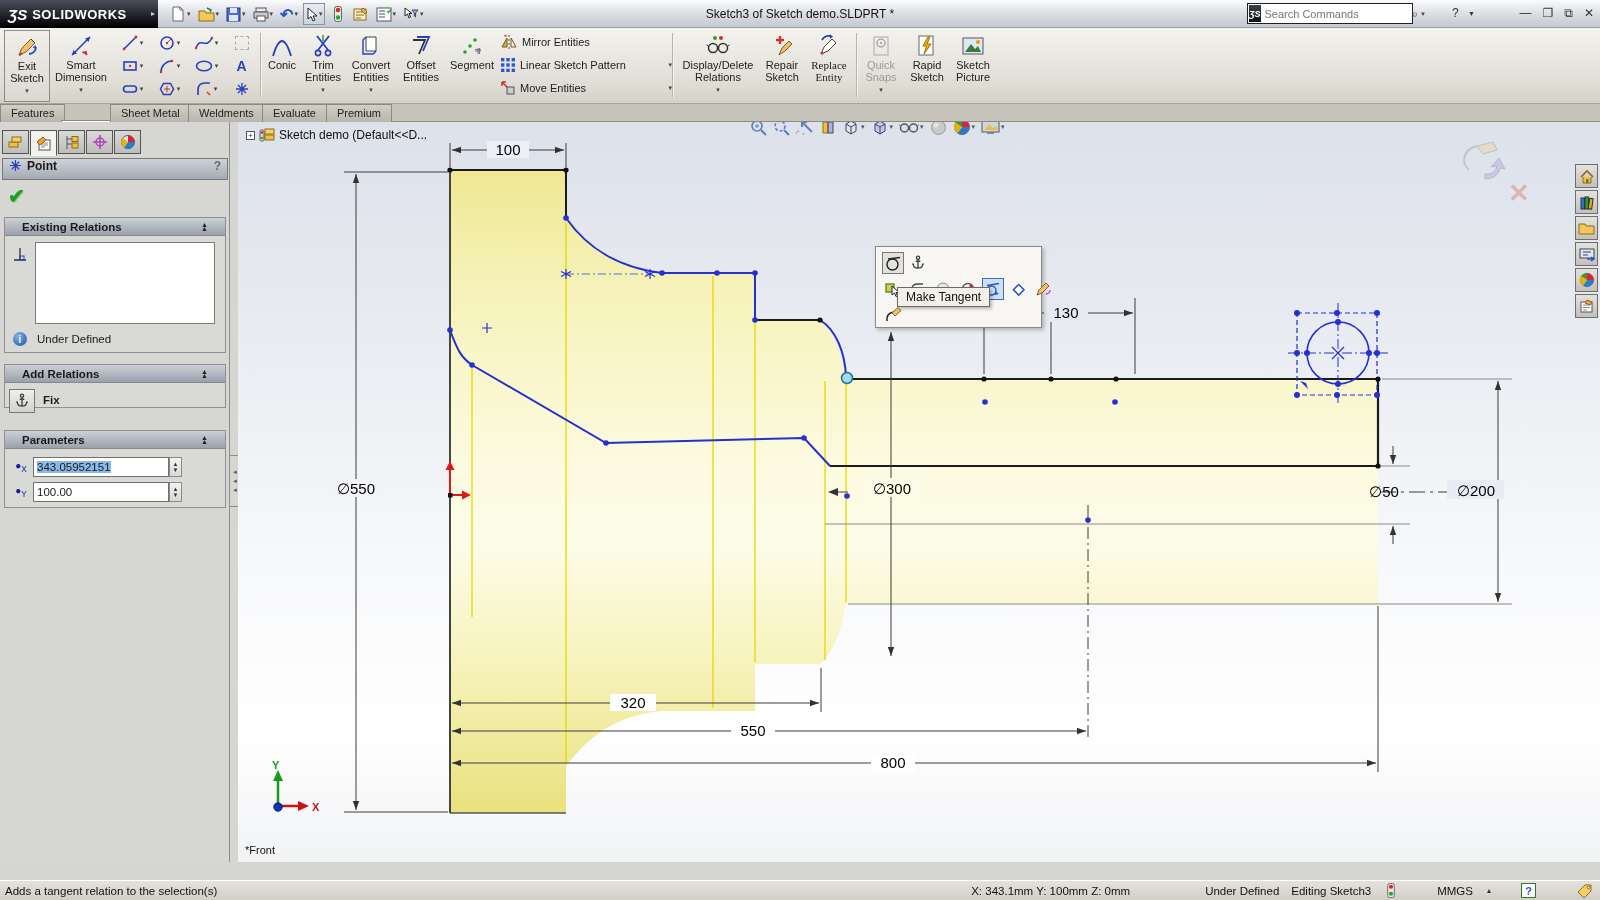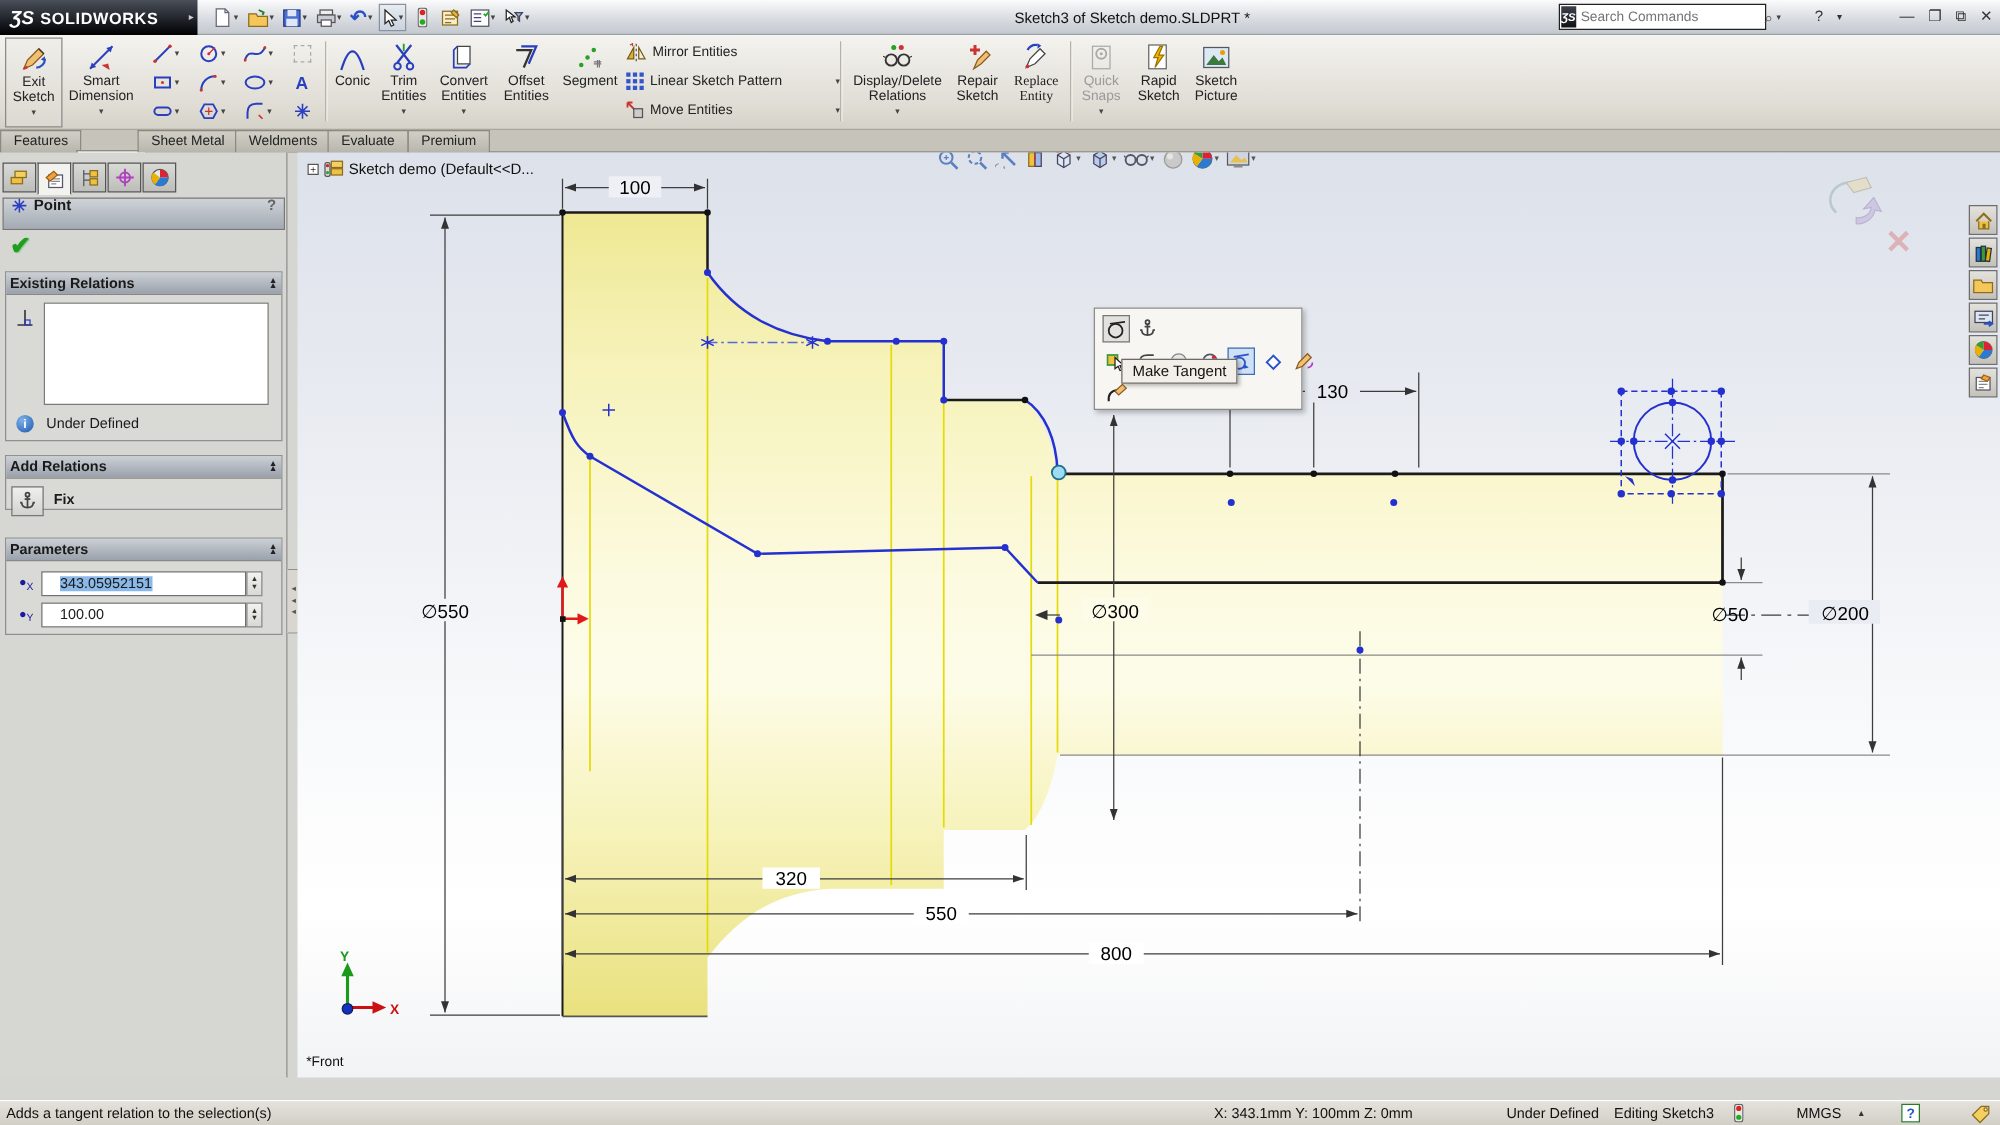--- a/index.html
+++ b/index.html
@@ -12,21 +12,21 @@
     background:linear-gradient(#fbfbfc,#d9dce1 55%,#c4c9d0);border-bottom:1px solid #98a0a9;}
   .logoblock{position:absolute;left:0;top:0;width:158px;height:28px;
     background:linear-gradient(#4a4f59,#15171d 70%,#000);color:#fff;display:flex;align-items:center;padding-left:8px;}
   .dsmark{font-style:italic;font-weight:bold;font-size:15px;color:#fff;margin-right:5px;}
   .swname{font-weight:bold;font-size:13px;letter-spacing:.5px;color:#fff;}
   .logoarrow{position:absolute;right:3px;top:9px;color:#ccc;font-size:8px;}
   .qat{position:absolute;left:168px;top:2px;height:24px;display:flex;align-items:center;gap:3px;}
   .qbtn{height:22px;min-width:20px;display:flex;align-items:center;justify-content:center;padding:0 1px;border:1px solid transparent;}
   .qbtn.pressed{border:1px solid #8a93a0;background:linear-gradient(#e8ecf2,#c9d2dd);}
   .qdrop{font-size:7px;color:#444;margin-left:1px;}
-  .title-text{position:absolute;left:600px;top:7px;width:400px;text-align:right;font-size:12px;color:#111;}
+  .title-text{position:absolute;left:600px;top:7px;width:400px;text-align:center;font-size:12px;color:#111;}
   .searchbox{position:absolute;left:1247px;top:3px;width:166px;height:21px;background:#fff;border:1px solid #202020;display:flex;align-items:center;}
   .searchbox .swsq{width:17px;height:17px;margin:1px;background:linear-gradient(#3c414b,#101216);color:#fff;font-size:9px;display:flex;align-items:center;justify-content:center;font-style:italic;font-weight:bold;}
   .searchbox input{flex:1;border:none;outline:none;font-size:11px;color:#777;font-family:"Liberation Sans",sans-serif;background:transparent;padding:0 3px;}
   .mag{font-size:12px;color:#555;padding:0 2px;}
   .titlebtns{position:absolute;right:6px;top:6px;display:flex;gap:11px;color:#333;font-size:12px;align-items:center;}
   .titlebtns span{cursor:default;}
 
   
   .ribbon{position:absolute;left:0;top:28px;width:1600px;height:76px;
     background:linear-gradient(#f4f3ef,#dedbd3 80%,#d4d1c8);border-bottom:1px solid #aaa69c;}
@@ -48,34 +48,34 @@
   .mtab{position:absolute;top:0;height:18px;padding:2px 10px 0;background:linear-gradient(#d2cfc7,#b8b5ad);
      border:1px solid #8d8a82;border-bottom:none;font-size:11px;color:#222;}
   .mtab.active{background:linear-gradient(#fdfdfc,#e9e7e1);font-weight:normal;margin-top:16px;}
 
   
   .panel{position:absolute;left:0;top:122px;width:230px;height:740px;background:#d6d6d3;border-right:1px solid #8f8f8f;}
   .ptabs{position:absolute;left:2px;top:8px;display:flex;gap:1px;}
   .ptab{width:27px;height:24px;border:1px solid #555;background:linear-gradient(#d9d9d6,#bdbdba);display:flex;align-items:center;justify-content:center;}
   .ptab.active{background:#f2f2ef;border-bottom-color:#f2f2ef;height:26px;}
   .phead{position:absolute;left:2px;top:36px;width:226px;height:22px;
-     background:linear-gradient(#cfd3d8,#a3aab3);border:1px solid #777;display:flex;align-items:flex-end;padding:12px 6px;font-weight:bold;font-size:12px;}
+     background:linear-gradient(#cfd3d8,#a3aab3);border:1px solid #777;display:flex;align-items:flex-start;padding:0 6px;font-weight:bold;font-size:12px;}
   .phead .q{margin-left:auto;color:#666;font-weight:bold;}
   .bigcheck{position:absolute;left:8px;top:62px;color:#1f9e1f;font-size:20px;font-weight:bold;text-shadow:1px 1px 0 #9c9;}
   .group{position:absolute;left:4px;width:222px;border:1px solid #909090;background:#d9d9d6;}
-  .ghead{height:18px;background:linear-gradient(#ccd0d6,#9aa1ab);display:flex;align-items:center;padding:0 3px;font-weight:bold;font-size:11.5px;border-bottom:1px solid #888;}
+  .ghead{height:18px;background:linear-gradient(#ccd0d6,#9aa1ab);display:flex;align-items:center;padding:0 17px;font-weight:bold;font-size:11.5px;border-bottom:1px solid #888;}
   .chev{margin-left:auto;line-height:4px;font-size:7px;color:#222;text-align:center;}
   .listbox{position:absolute;left:30px;top:24px;width:180px;height:82px;background:#fff;border:1px solid #7a7a7a;}
   .inforow{position:absolute;left:8px;top:114px;display:flex;align-items:center;gap:10px;font-size:11.5px;}
   .icircle{width:14px;height:14px;border-radius:50%;background:radial-gradient(circle at 35% 30%,#7fb2e8,#1a55b0);color:#fff;font-size:10px;font-weight:bold;display:flex;align-items:center;justify-content:center;}
   .fixbtn{position:absolute;left:4px;top:24px;width:26px;height:24px;border:1px solid #777;background:linear-gradient(#efefec,#d2d2cf);display:flex;align-items:center;justify-content:center;}
   .fixlbl{position:absolute;left:38px;top:29px;font-weight:bold;font-size:11.5px;}
   .prow{position:absolute;left:4px;display:flex;align-items:center;}
   .pico{width:24px;font-size:10px;color:#1a1aa0;text-align:center;}
-  .pfield{width:164px;height:20px;background:#fff;border:1px solid #707070;display:flex;align-items:center;padding:0 14px;font-size:11.5px;}
+  .pfield{width:136px;height:20px;background:#fff;border:1px solid #707070;display:flex;align-items:center;padding:0 3px;font-size:11.5px;}
   .pfield .sel{background:#8ab8e8;}
   .spin{width:13px;height:20px;border:1px solid #8a8a8a;background:linear-gradient(#f2f2f0,#d8d8d5);display:flex;flex-direction:column;align-items:center;justify-content:center;font-size:6px;color:#333;line-height:6px;}
   .flytab{position:absolute;left:230px;top:455px;width:11px;height:52px;background:#d9d6cf;border:1px solid #8f8f8f;border-left:none;border-radius:0 4px 4px 0;display:flex;flex-direction:column;align-items:center;justify-content:center;color:#555;font-size:6px;line-height:9px;}
 
   
   .canvas{position:absolute;left:238px;top:122px;width:1362px;height:740px;
      background:linear-gradient(180deg,#dde1ea 0%,#e7eaf0 25%,#f7f8fa 58%,#ffffff 82%,#f2f3f5 100%);overflow:hidden;}
   .treeline{position:absolute;left:8px;top:6px;display:flex;align-items:center;gap:4px;font-size:12px;color:#111;}
   .plusbox{width:9px;height:9px;border:1px solid #555;background:#fff;font-size:8px;line-height:7px;text-align:center;color:#333;}
   .headsup{position:absolute;left:512px;top:-12px;width:330px;height:26px;display:flex;align-items:center;gap:6px;}

